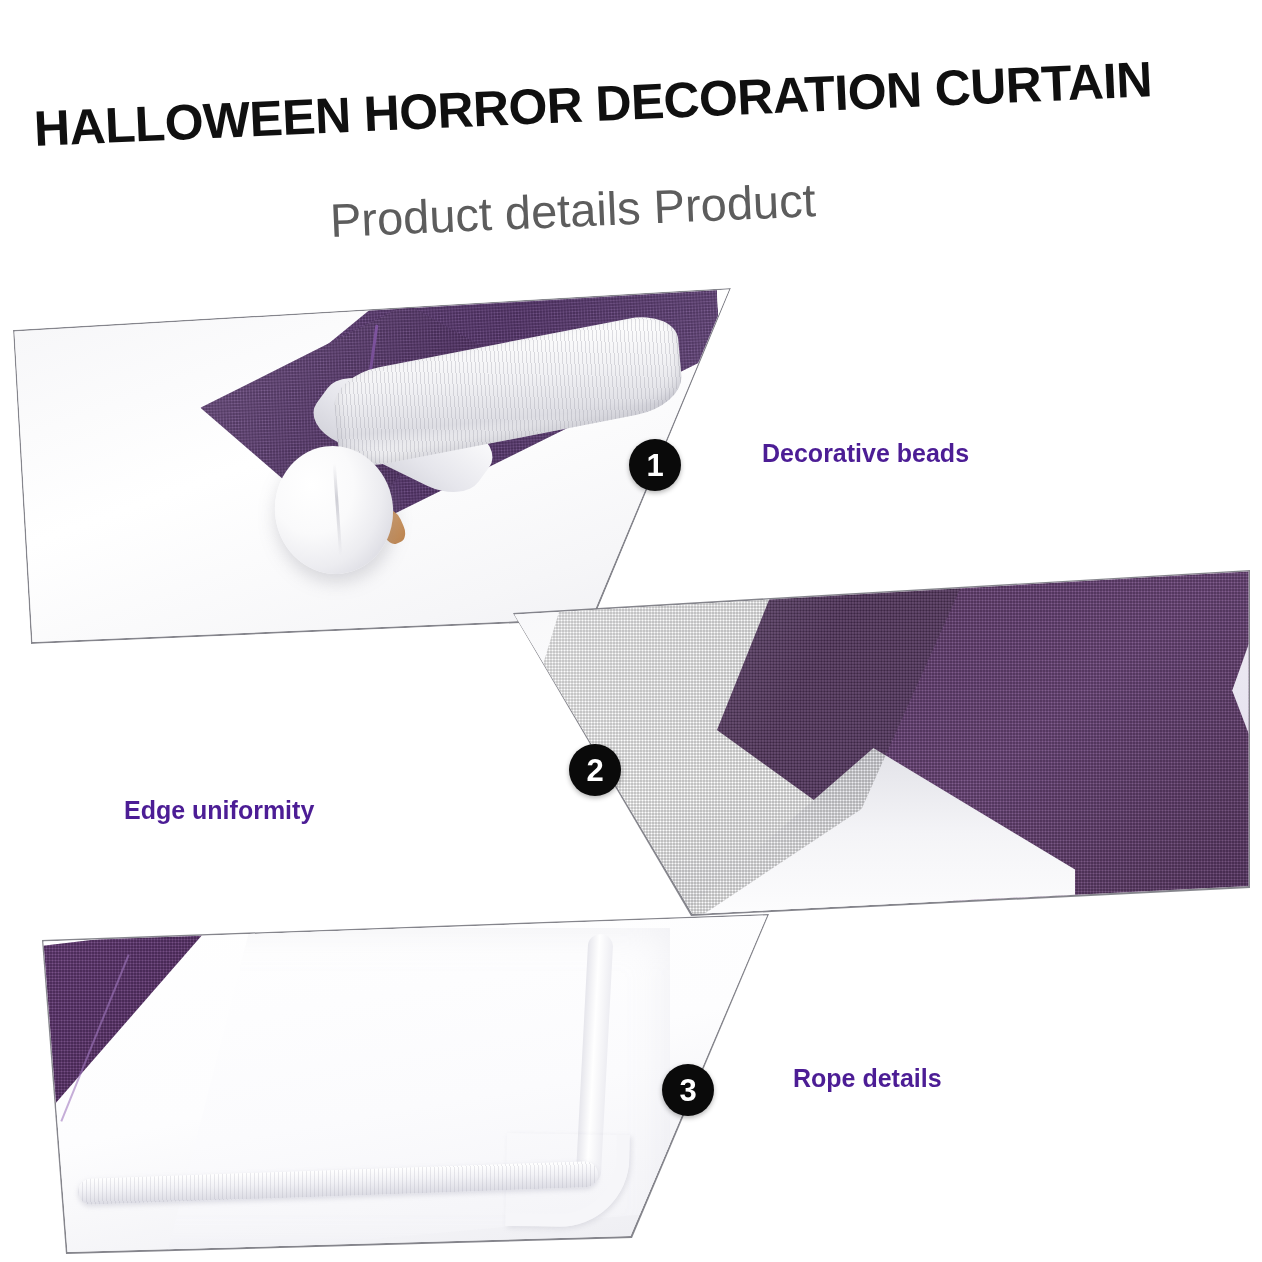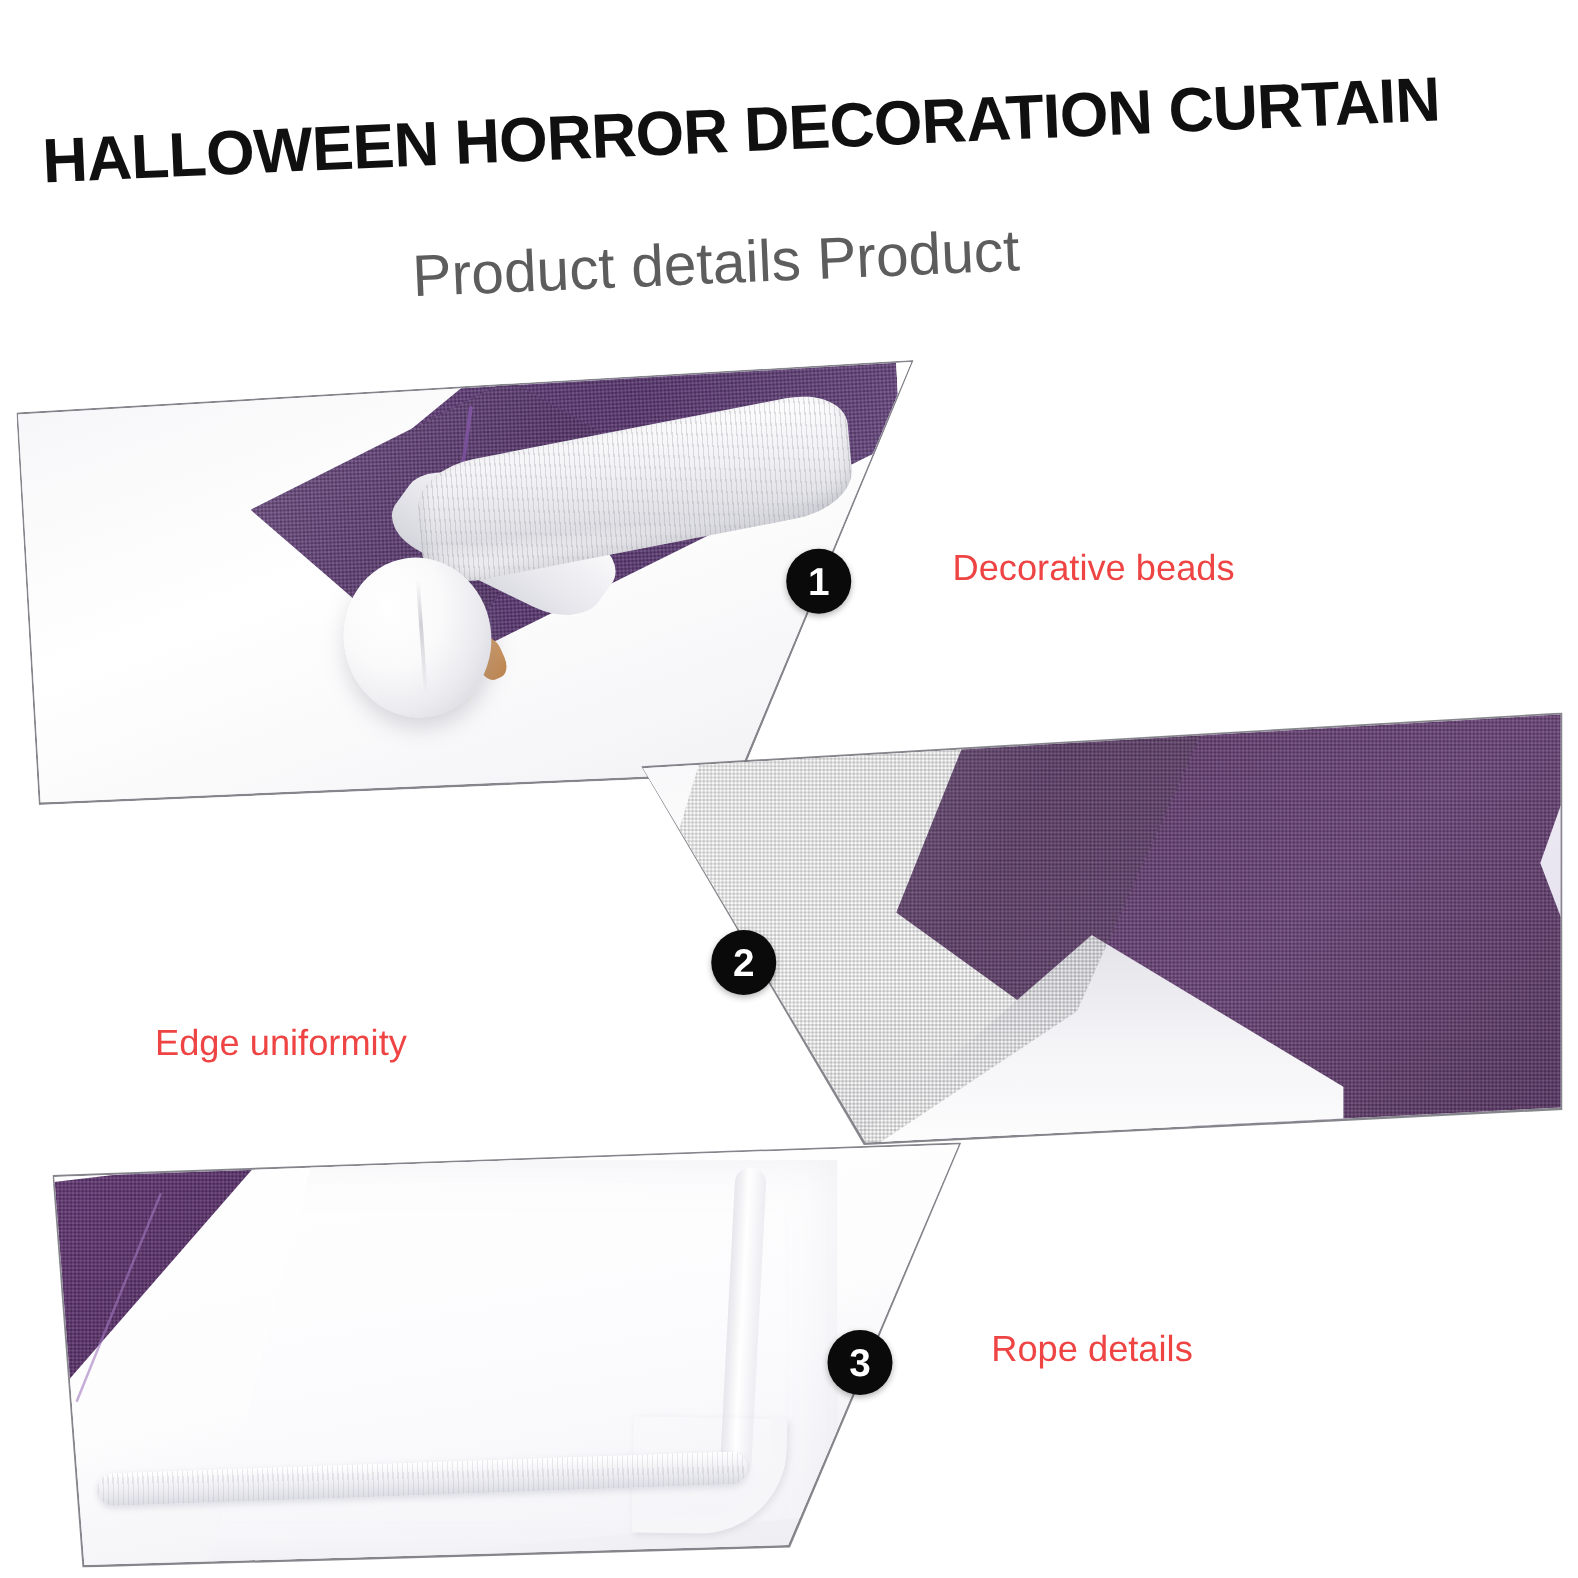--- a/index.html
+++ b/index.html
@@ -362,27 +362,28 @@
     line-height: 1;
     box-shadow: 0 2px 5px rgba(0,0,0,0.30);
   }
   #badge-1 { left: 629px; top: 439px; }
   #badge-2 { left: 569px; top: 744px; }
   #badge-3 { left: 662px; top: 1064px; }
 
   
   .caption {
     position: absolute;
-    font-size: 29px;
-    color: #ef4444;
+    font-size: 25px;
+    color: #4c1d95;
     white-space: nowrap;
     line-height: 1.1;
+    font-weight: bold;
   }
   #caption-1 { left: 762px; top: 440px; }
-  #caption-2 { left: 124px; top: 820px; }
+  #caption-2 { left: 124px; top: 797px; }
   #caption-3 { left: 793px; top: 1065px; }
 </style>
 </head>
 <body>
 
 <div id="page">
 
   <div id="header-block">
     <div id="main-title">HALLOWEEN HORROR DECORATION CURTAIN</div>
     <div id="sub-title">Product details Product</div>

